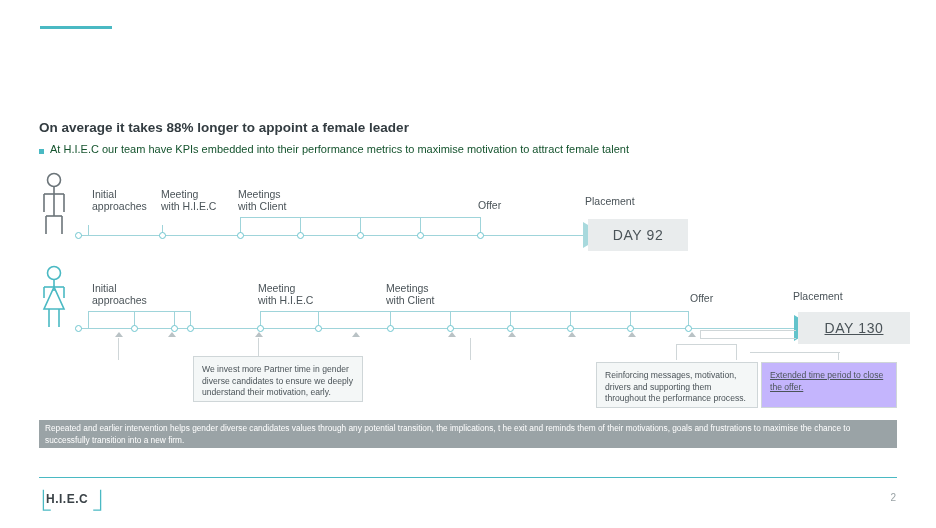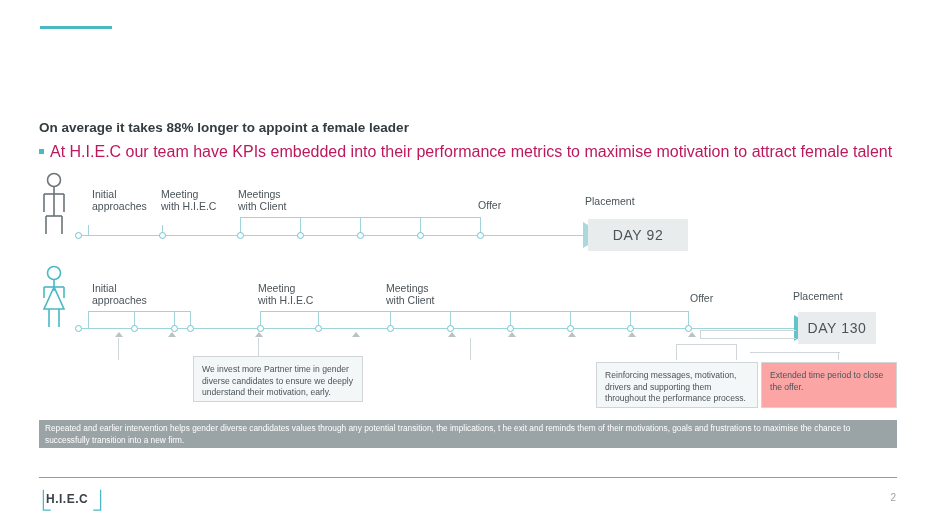--- a/index.html
+++ b/index.html
@@ -30,21 +30,21 @@
     font-size:13.5px; font-weight:bold; color:#333c41;
     white-space:nowrap;
   }
   .bullet-row {
     position:absolute; left:39px; top:143px;
     display:flex; align-items:flex-start; gap:6px;
   }
   .bullet-sq {
     width:5px; height:5px; background:#4ab9c3; margin-top:6px; flex:none;
   }
-  .bullet-text { font-size:16px; color:#be185d; white-space:nowrap; }
+  .bullet-text { font-size:11px; color:#14532d; white-space:nowrap; }
 
   
   .axis {
     position:absolute; height:1px; background:#9fd4da;
   }
   .tick {
     position:absolute; width:1px; background:#9fd4da;
   }
   .node {
     position:absolute; width:7px; height:7px; border-radius:50%;
@@ -67,21 +67,21 @@
   .day-pill.female { background:#e9eced; color:#4a5358; }
 
   
   .figure { position:absolute; }
 
   
   .note {
     position:absolute; border:1px solid #cfd6d8; background:#f4f7f7;
     font-size:8.6px; line-height:11.5px; color:#4a5358; padding:7px 8px;
   }
-  .note.plain { background:#fca5a5; }
+  .note.plain { background:#c4b5fd;text-decoration:underline; }
 
   .banner {
     position:absolute; left:39px; top:420px; width:858px; height:28px;
     background:#9aa3a6; color:#ffffff;
     font-size:8.3px; line-height:11.5px; padding:3px 6px;
   }
 
   
   .footer-rule {
     position:absolute; left:39px; top:477px; width:858px; height:1px;
@@ -207,21 +207,21 @@
 
   <div class="lbl" style="left:92px; top:282px;">Initial
 approaches</div>
   <div class="lbl" style="left:258px; top:282px;">Meeting
 with H.I.E.C</div>
   <div class="lbl" style="left:386px; top:282px;">Meetings
 with Client</div>
   <div class="lbl" style="left:690px; top:292px;">Offer</div>
   <div class="lbl" style="left:793px; top:290px;">Placement</div>
 
-  <div class="day-pill female" style="left:798px; top:312px; width:78px; height:32px;">DAY 130</div>
+  <div class="day-pill female" style="left:798px; top:312px; width:112px; height:32px;text-decoration:underline;">DAY 130</div>
 
   <div class="axis" style="left:700px; top:330px; width:96px; background:#cfd6d8;"></div>
   <div class="axis" style="left:700px; top:338px; width:96px; background:#cfd6d8;"></div>
   <div class="tick" style="left:700px; top:330px; height:8px; background:#cfd6d8;"></div>
 
   <div class="up-arrow" style="left:115px; top:332px;"></div>
   <div class="up-arrow" style="left:168px; top:332px;"></div>
   <div class="up-arrow" style="left:255px; top:332px;"></div>
   <div class="up-arrow" style="left:352px; top:332px;"></div>
   <div class="up-arrow" style="left:448px; top:332px;"></div>

